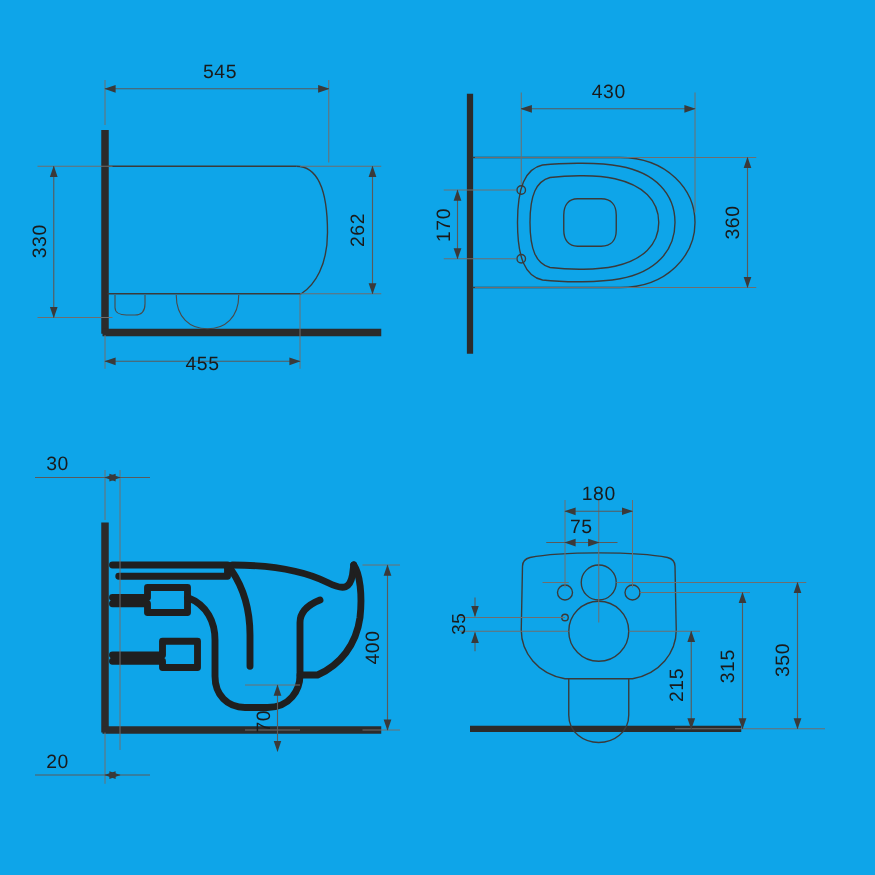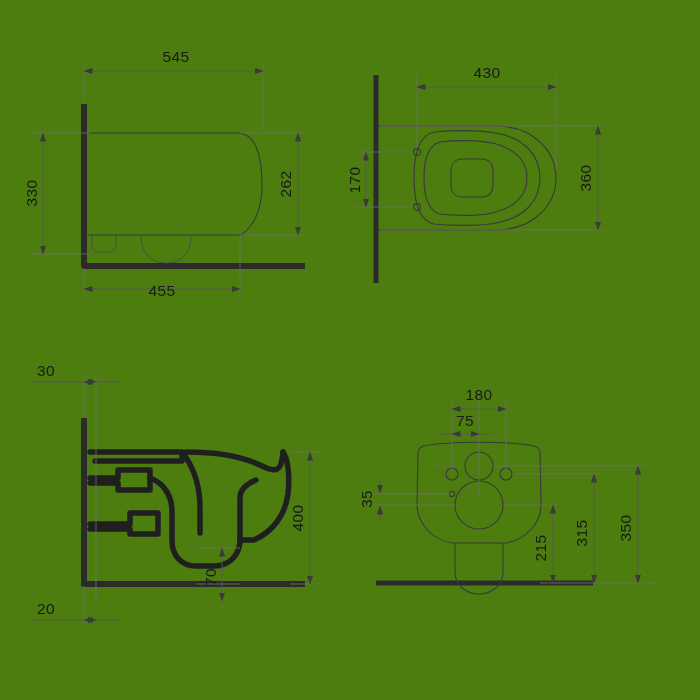--- a/index.html
+++ b/index.html
@@ -4,21 +4,21 @@
 <style>
   html, body {
     margin: 0;
     padding: 0;
     background: #ffffff;
   }
   #sheet {
     position: relative;
     width: 700px;
     height: 700px;
-    background: #4d7c0f;
+    background: #0ea5e9;
     font-family: "Liberation Sans", sans-serif;
     overflow: hidden;
   }
   svg.dwg {
     position: absolute;
     left: 0;
     top: 0;
     width: 700px;
     height: 700px;
   }

